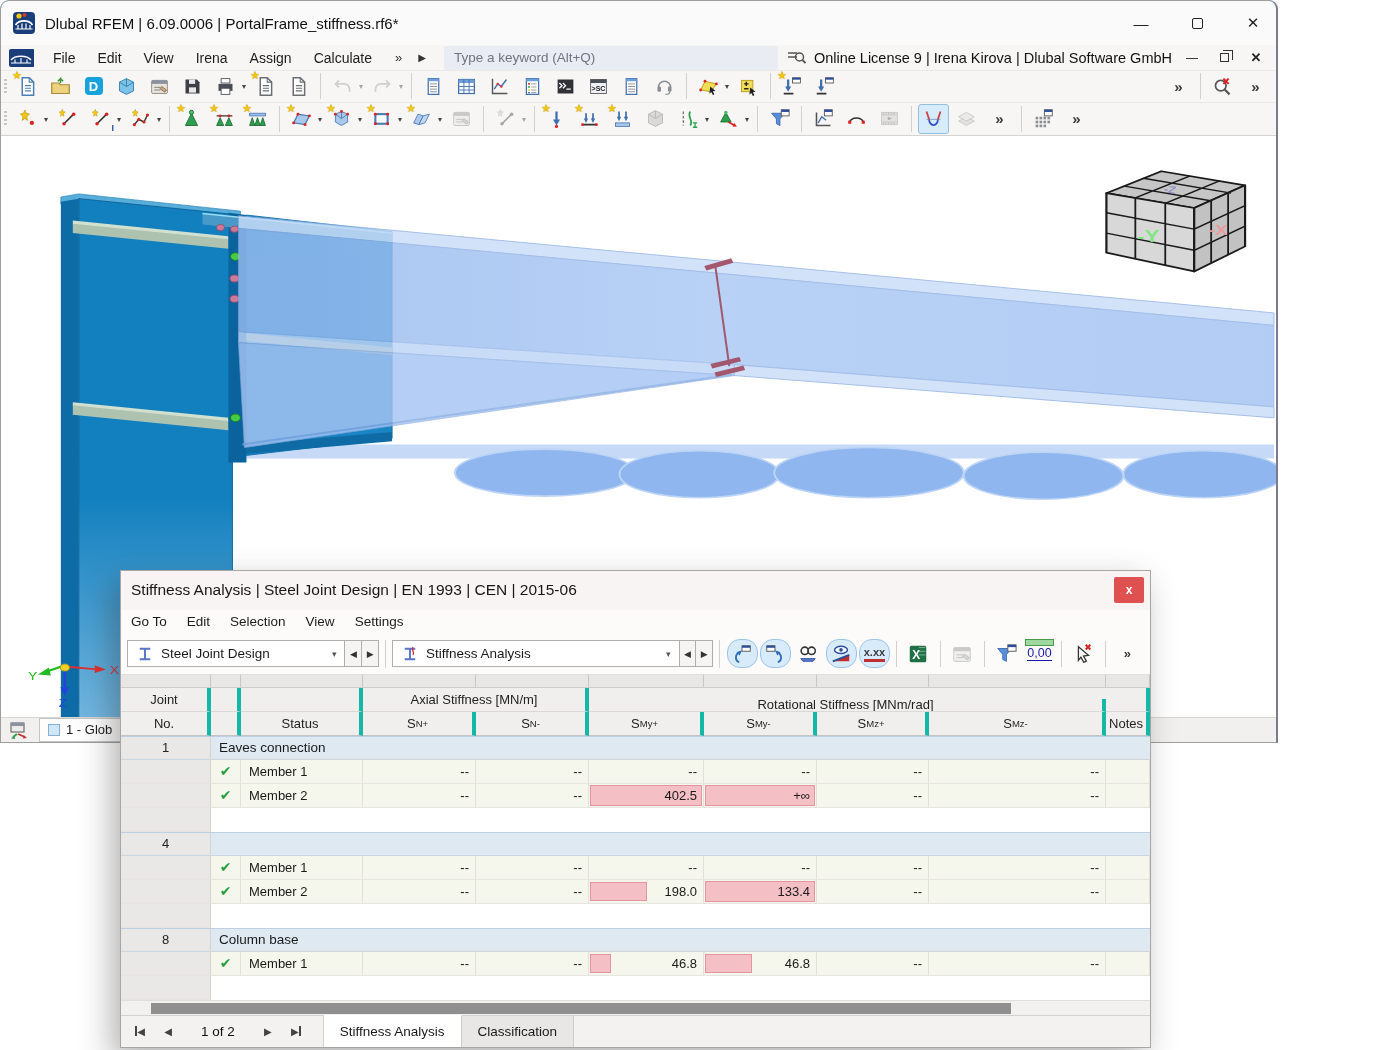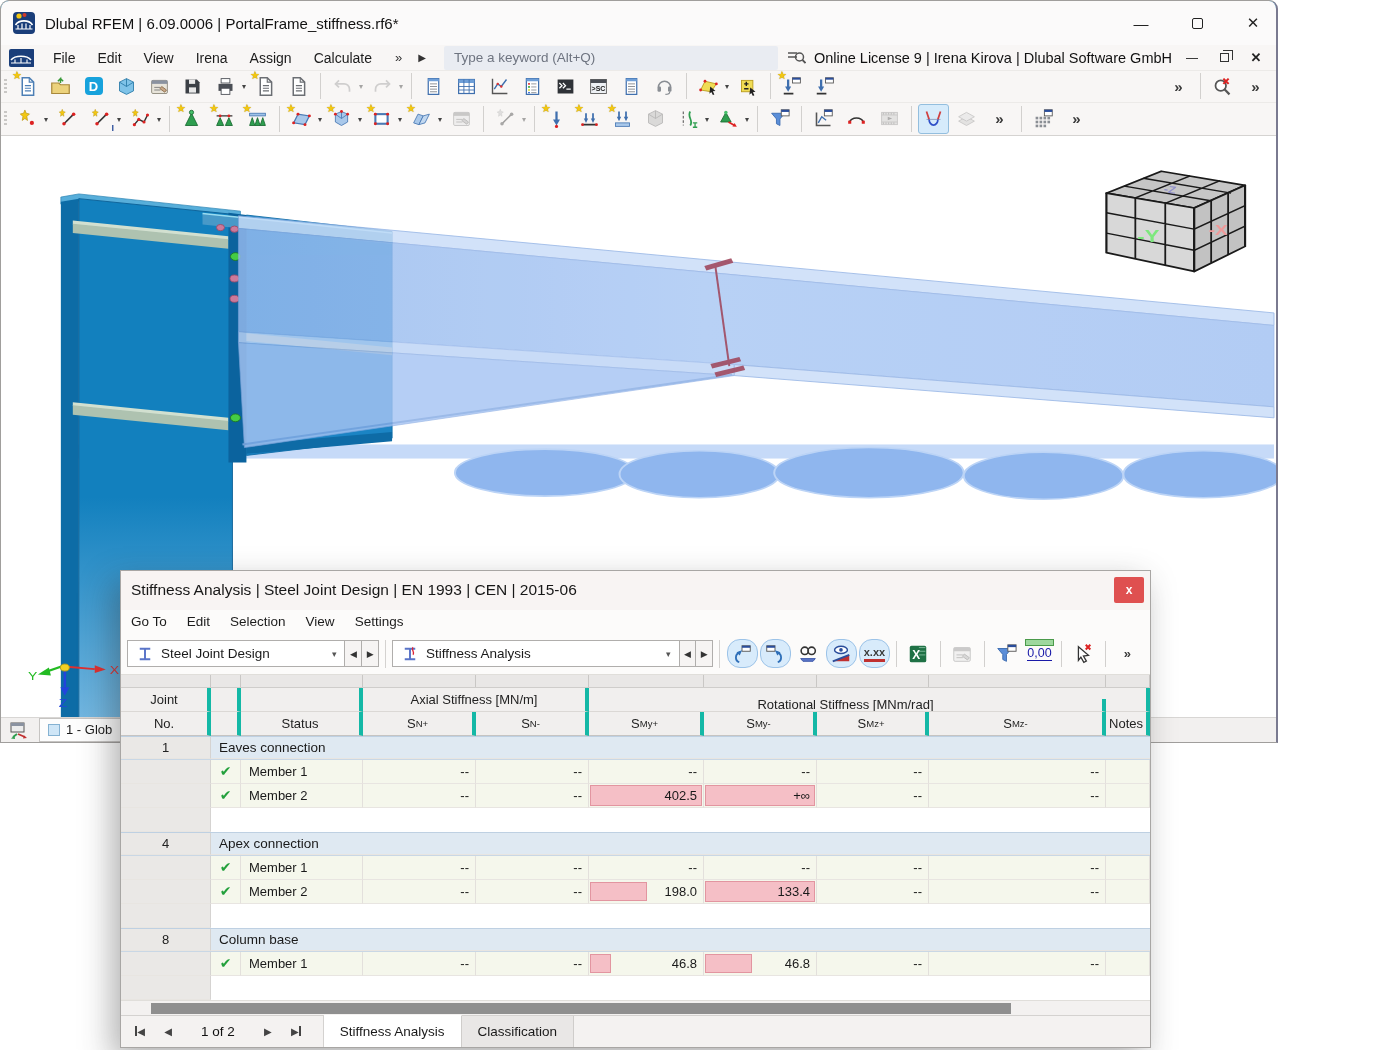--- a/index.html
+++ b/index.html
@@ -1115,21 +1115,20 @@
             <span class="cv">--</span>
           </div>
           <div class="cell lbl"></div>
         </div>
         <div class="trow gap">
           <div class="cell no"></div>
           <div style="grid-column: 2 / -1;"></div>
         </div>
         <div class="trow grp">
           <div class="cell no">4</div>
-          <div class="cell gtitle">Apex connection</div>
         </div>
         <div class="trow">
           <div class="cell no"></div>
           <div class="cell chk">✔</div>
           <div class="cell lbl">Member 1</div>
           <div class="cell num">
             <span class="cv">--</span>
           </div>
           <div class="cell num">
             <span class="cv">--</span>

